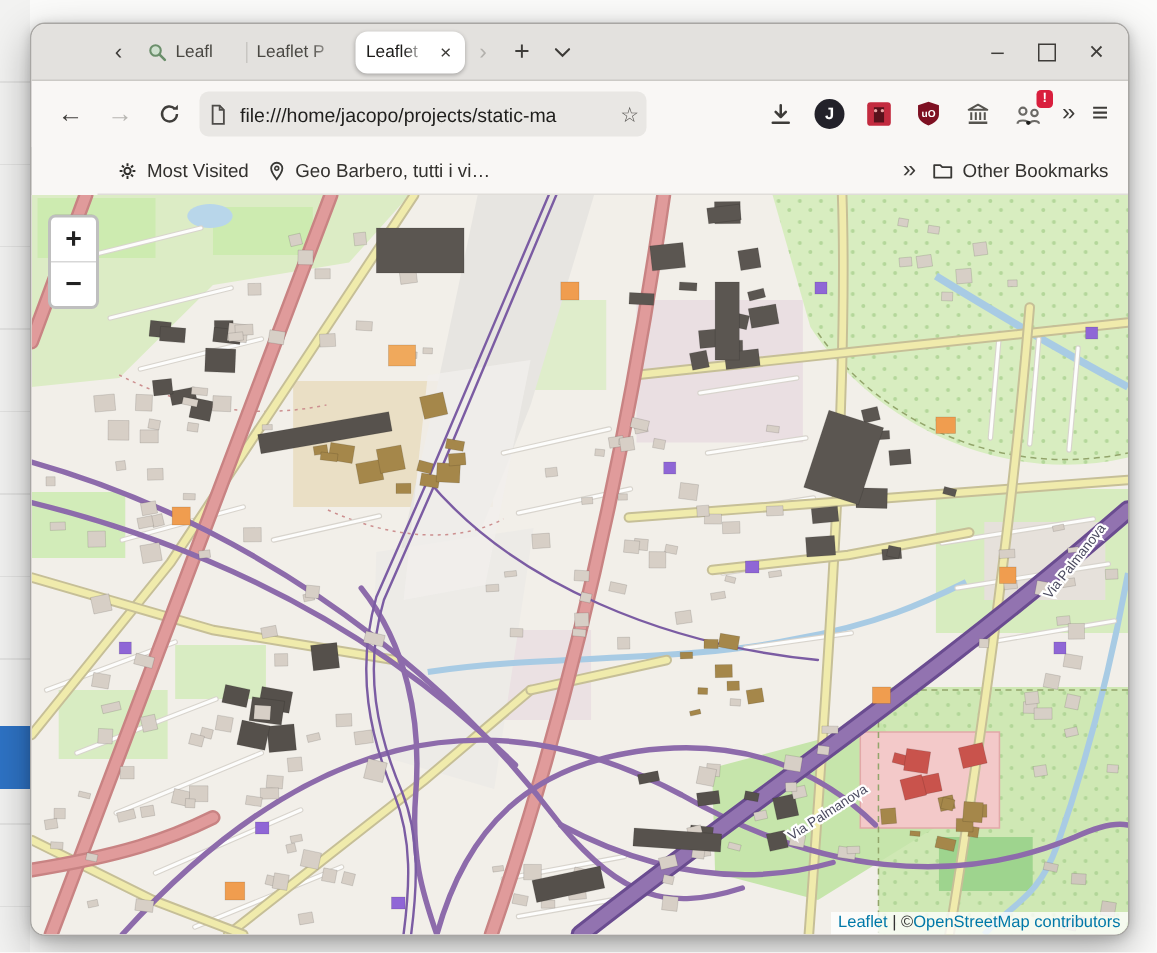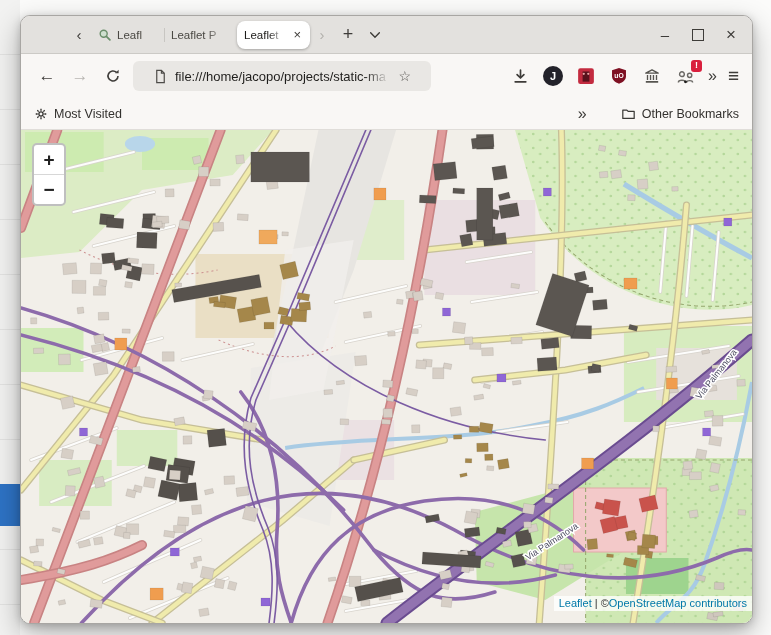--- a/index.html
+++ b/index.html
@@ -32,47 +32,47 @@
   .wc{font-size:15px;color:#3e3c39;cursor:pointer;display:flex;align-items:center;justify-content:center;width:14px;}
   .wc .box{width:10px;height:10px;border:1.3px solid #3e3c39;display:inline-block;}
   .wc.x{font-size:17px;}
   
   .navbar{height:44px;background:#f9f7f5;display:flex;align-items:center;padding:0 13px;gap:7px;flex:0 0 auto;}
   .navbtn{border:none;background:transparent;font-size:17px;width:26px;height:26px;cursor:pointer;
     display:flex;align-items:center;justify-content:center;padding:0;}
   .navbtn.back{color:#403e3b;}
   .navbtn.fwd{color:#b8b6b2;}
   .urlbar{width:298px;height:30px;background:#e9e7e4;border-radius:6px;display:flex;align-items:center;
-    padding:0 20px;gap:7px;box-sizing:border-box;}
+    padding:0 5px;gap:7px;box-sizing:border-box;}
   .urltext{font-size:13px;color:#1f1e1c;white-space:nowrap;overflow:hidden;flex:1;
     -webkit-mask-image:linear-gradient(90deg,#000 88%,transparent 99%);
     mask-image:linear-gradient(90deg,#000 88%,transparent 99%);}
   .star{font-size:14px;color:#54524f;margin-left:auto;cursor:pointer;}
   .nav-right{margin-left:auto;display:flex;align-items:center;gap:13px;}
   .iconbtn{position:relative;width:20px;height:20px;display:flex;align-items:center;justify-content:center;cursor:pointer;}
   .avatar{width:20px;height:20px;border-radius:50%;background:#23222a;color:#fff;font-size:11px;font-weight:bold;
     display:flex;align-items:center;justify-content:center;cursor:pointer;}
   .badge{position:absolute;top:-6px;right:-7px;background:#d91f3d;color:#fff;font-size:9px;font-weight:bold;
     border-radius:3px;padding:1px 4px;line-height:1.1;}
   .ovf{font-size:16px;color:#3e3c39;cursor:pointer;letter-spacing:-2px;}
   .menu{font-size:19px;color:#3e3c39;cursor:pointer;}
   
   .bookbar{height:31px;background:#f9f7f5;border-bottom:1px solid #e0ddd9;display:flex;align-items:center;
-    padding:0 13px;gap:36px;font-size:12.5px;color:#33312e;flex:0 0 auto;}
+    padding:0 13px;gap:12px;font-size:12.5px;color:#33312e;flex:0 0 auto;margin-left:44px;}
   .bm{display:flex;align-items:center;gap:6px;cursor:pointer;white-space:nowrap;}
   .bm-spacer{flex:1;}
   
   .content{position:relative;flex:1;overflow:hidden;background:#f2efe9;}
   .content svg.map{display:block;width:100%;height:100%;}
   .zoomctl{position:absolute;left:11px;top:13px;width:30px;background:#fff;border:2px solid rgba(0,0,0,.25);
     border-radius:5px;overflow:hidden;z-index:5;}
   .zbtn{height:29px;display:flex;align-items:center;justify-content:center;font-size:19px;font-weight:bold;
     color:#222;cursor:pointer;}
   .zbtn.plus{border-bottom:1px solid #d7d7d7;}
-  .attribution{position:absolute;right:0;bottom:12px;background:rgba(255,255,255,.78);padding:1px 5px 2px;
+  .attribution{position:absolute;right:0;bottom:0;background:rgba(255,255,255,.78);padding:1px 5px 2px;
     font-size:11px;color:#333;z-index:5;white-space:nowrap;}
   .attribution .lnk{color:#0078A8;cursor:pointer;}
 </style>
 </head>
 <body>
 
 <div class="desktop">
   <div class="bg-strip"></div>
   <div class="bg-blue"></div>
 
@@ -180,20 +180,27 @@
       </div>
     </div>
 
     <div class="bookbar">
       <span class="bm">
         <svg width="14" height="14" viewBox="0 0 16 16">
           <circle cx="8" cy="8" r="2.4" fill="none" stroke="#2f2e2b" stroke-width="1.5"></circle>
           <path d="M8 2v2.2M8 11.8V14M2 8h2.2M11.8 8H14M3.8 3.8l1.5 1.5M10.7 10.7l1.5 1.5M12.2 3.8l-1.5 1.5M5.3 10.7l-1.5 1.5" stroke="#2f2e2b" stroke-width="1.5"></path>
         </svg>
         <span>Most Visited</span>
+      </span>
+      <span class="bm">
+        <svg width="13" height="14" viewBox="0 0 16 16">
+          <path d="M8 1.2a4.6 4.6 0 0 1 4.6 4.6C12.6 9 8 14.8 8 14.8S3.4 9 3.4 5.8A4.6 4.6 0 0 1 8 1.2z" fill="none" stroke="#3a3936" stroke-width="1.5"></path>
+          <circle cx="8" cy="5.8" r="1.6" fill="none" stroke="#3a3936" stroke-width="1.3"></circle>
+        </svg>
+        <span>Geo Barbero, tutti i vi…</span>
       </span>
       <span class="bm-spacer"></span>
       <span class="ovf">»</span>
       <span class="bm">
         <svg width="15" height="14" viewBox="0 0 16 16">
           <path d="M1.5 3.5h4.6L7.6 5h6.9v8H1.5z" fill="none" stroke="#3a3936" stroke-width="1.4" stroke-linejoin="round"></path>
         </svg>
         <span>Other Bookmarks</span>
       </span>
     </div>

